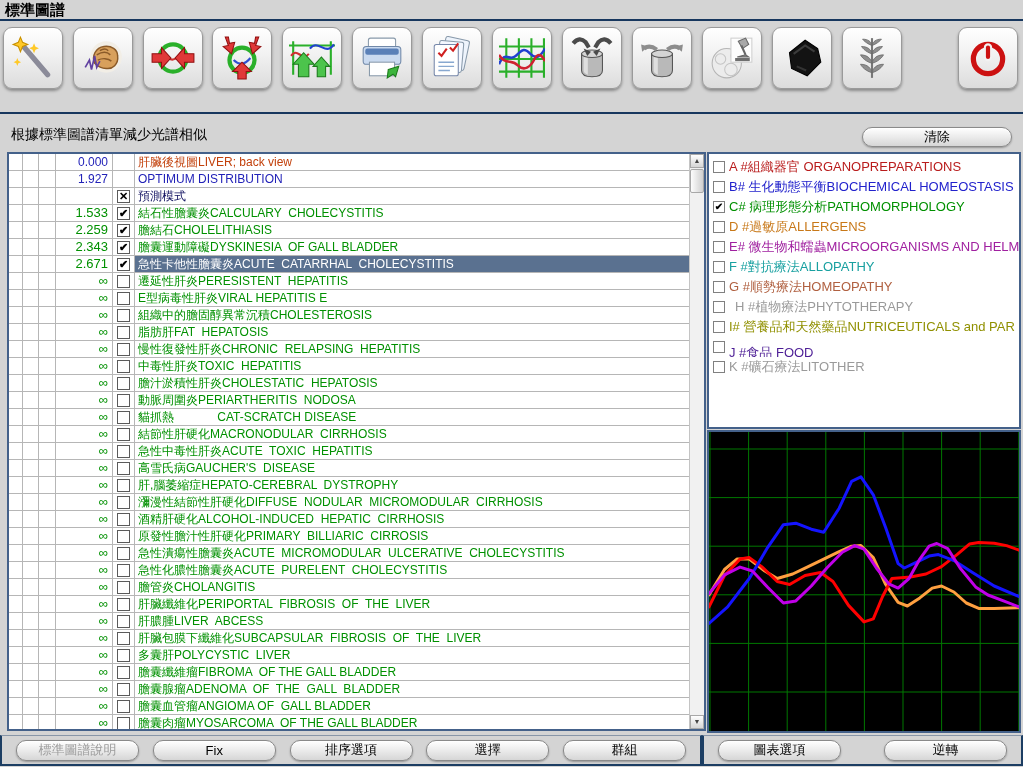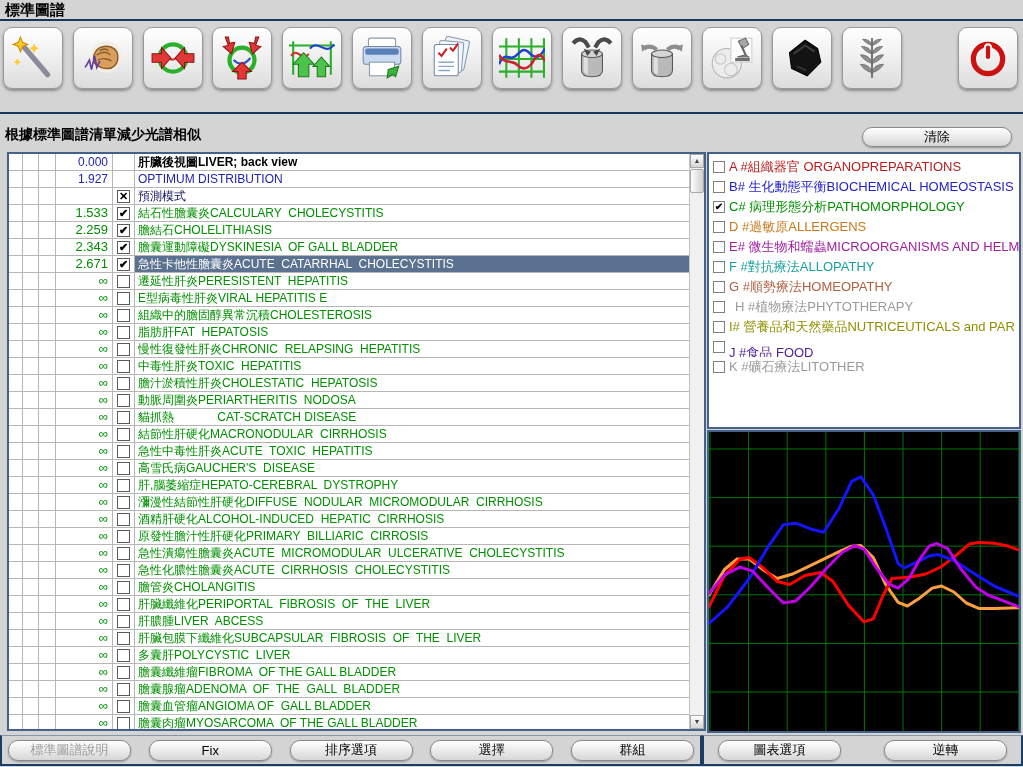--- a/index.html
+++ b/index.html
@@ -21,21 +21,21 @@
   .tool-btn{
     position:absolute;top:27px;width:60px;height:62px;box-sizing:border-box;
     border:1px solid #9a9a9a;border-radius:9px;
     background:linear-gradient(180deg,#ffffff 0%,#f1f1f1 45%,#dcdcdc 100%);
     box-shadow:0 2px 3px rgba(0,0,0,.35), inset 0 1px 0 #fff;
     display:flex;align-items:center;justify-content:center;cursor:pointer;
   }
   .tool-btn svg{display:block}
 
   
-  .filter-label{position:absolute;left:5px;top:126px;font-size:14px;font-weight:bold;color:#000}
+  .filter-label{position:absolute;left:11px;top:126px;font-size:14px;font-weight:normal;color:#000}
   .btn{
     box-sizing:border-box;border:1px solid #8a8a8a;border-radius:10px;
     background:linear-gradient(180deg,#ffffff,#e9e9e9 55%,#d6d6d6);
     box-shadow:0 1px 2px rgba(0,0,0,.3), inset 0 1px 0 #fff;
     font-family:"Liberation Sans",sans-serif;font-size:13px;color:#000;
     display:flex;align-items:center;justify-content:center;cursor:pointer;
   }
   .btn.disabled{color:#9c9c9c}
   .clear-btn{position:absolute;left:862px;top:127px;width:150px;height:20px}
 
@@ -44,21 +44,21 @@
     position:absolute;left:7px;top:152px;width:699px;height:579px;box-sizing:border-box;
     background:#fff;border:2px solid #44618a;overflow:hidden;
   }
   #rows{position:absolute;left:0;top:0;right:14px;bottom:0;overflow:hidden}
   .row{display:flex;height:17px;box-sizing:border-box;border-bottom:1px solid #b6b6b6;font-size:12px;line-height:16px}
   .cell{box-sizing:border-box;border-right:1px solid #b6b6b6;flex:none;overflow:hidden}
   .c-n1{width:14px}.c-n2{width:16px}.c-n3{width:17px}
   .c-val{width:57px;text-align:right;padding-right:4px;font-size:12px}
   .c-cb{width:22px;display:flex;align-items:center;justify-content:center}
   .c-name{flex:1 1 auto;padding-left:3px;white-space:pre;border-right:none}
-  .s-title{color:#000000;font-weight:bold}
+  .s-title{color:#c2410c;font-weight:normal}
   .s-blue{color:#2222b8}
   .s-dark{color:#101060}
   .s-green{color:#009000}
   .val-blue{color:#2222b8}
   .val-green{color:#009000;font-size:13px}
   .row.selected .c-name{background:#5a7190;color:#fff}
   .cb{width:13px;height:13px;box-sizing:border-box;border:1px solid #5a5a5a;background:#fff;
       font-size:11px;line-height:11px;text-align:center;font-weight:bold;color:#000;cursor:pointer}
 
   
@@ -81,21 +81,21 @@
   
   #chart{
     position:absolute;left:707px;top:430px;width:314px;height:303px;box-sizing:border-box;
     background:#000;border:2px solid #44618a;overflow:hidden;
   }
 
   
   .fgroup{position:absolute;top:735px;height:31px;box-sizing:border-box;
           border:2px solid #1c3e63;border-top:1px solid #8896a8;
           display:flex;align-items:center;justify-content:space-between}
-  #footer-left{left:0;width:702px;padding:0 6px}
+  #footer-left{left:0;width:702px;padding:0 14px}
   #footer-right{left:702px;width:321px;padding:0 14px}
   .fbtn{width:123px;height:21px}
 </style>
 </head>
 <body>
 
 <div id="app">
   <div class="title">標準圖譜</div>
   <div class="rule rule-top"></div>
 
@@ -499,21 +499,21 @@
           <div class="cell c-name s-green">急性潰瘍性膽囊炎ACUTE  MICROMODULAR  ULCERATIVE  CHOLECYSTITIS</div>
         </div>
         <div class="row">
           <div class="cell c-n1"></div>
           <div class="cell c-n2"></div>
           <div class="cell c-n3"></div>
           <div class="cell c-val val-green">∞</div>
           <div class="cell c-cb">
             <span class="cb"></span>
           </div>
-          <div class="cell c-name s-green">急性化膿性膽囊炎ACUTE  CIRRHOSIS  CHOLECYSTITIS</div>
+          <div class="cell c-name s-green">急性化膿性膽囊炎ACUTE  PURELENT  CHOLECYSTITIS</div>
         </div>
         <div class="row">
           <div class="cell c-n1"></div>
           <div class="cell c-n2"></div>
           <div class="cell c-n3"></div>
           <div class="cell c-val val-green">∞</div>
           <div class="cell c-cb">
             <span class="cb"></span>
           </div>
           <div class="cell c-name s-green">膽管炎CHOLANGITIS</div>

